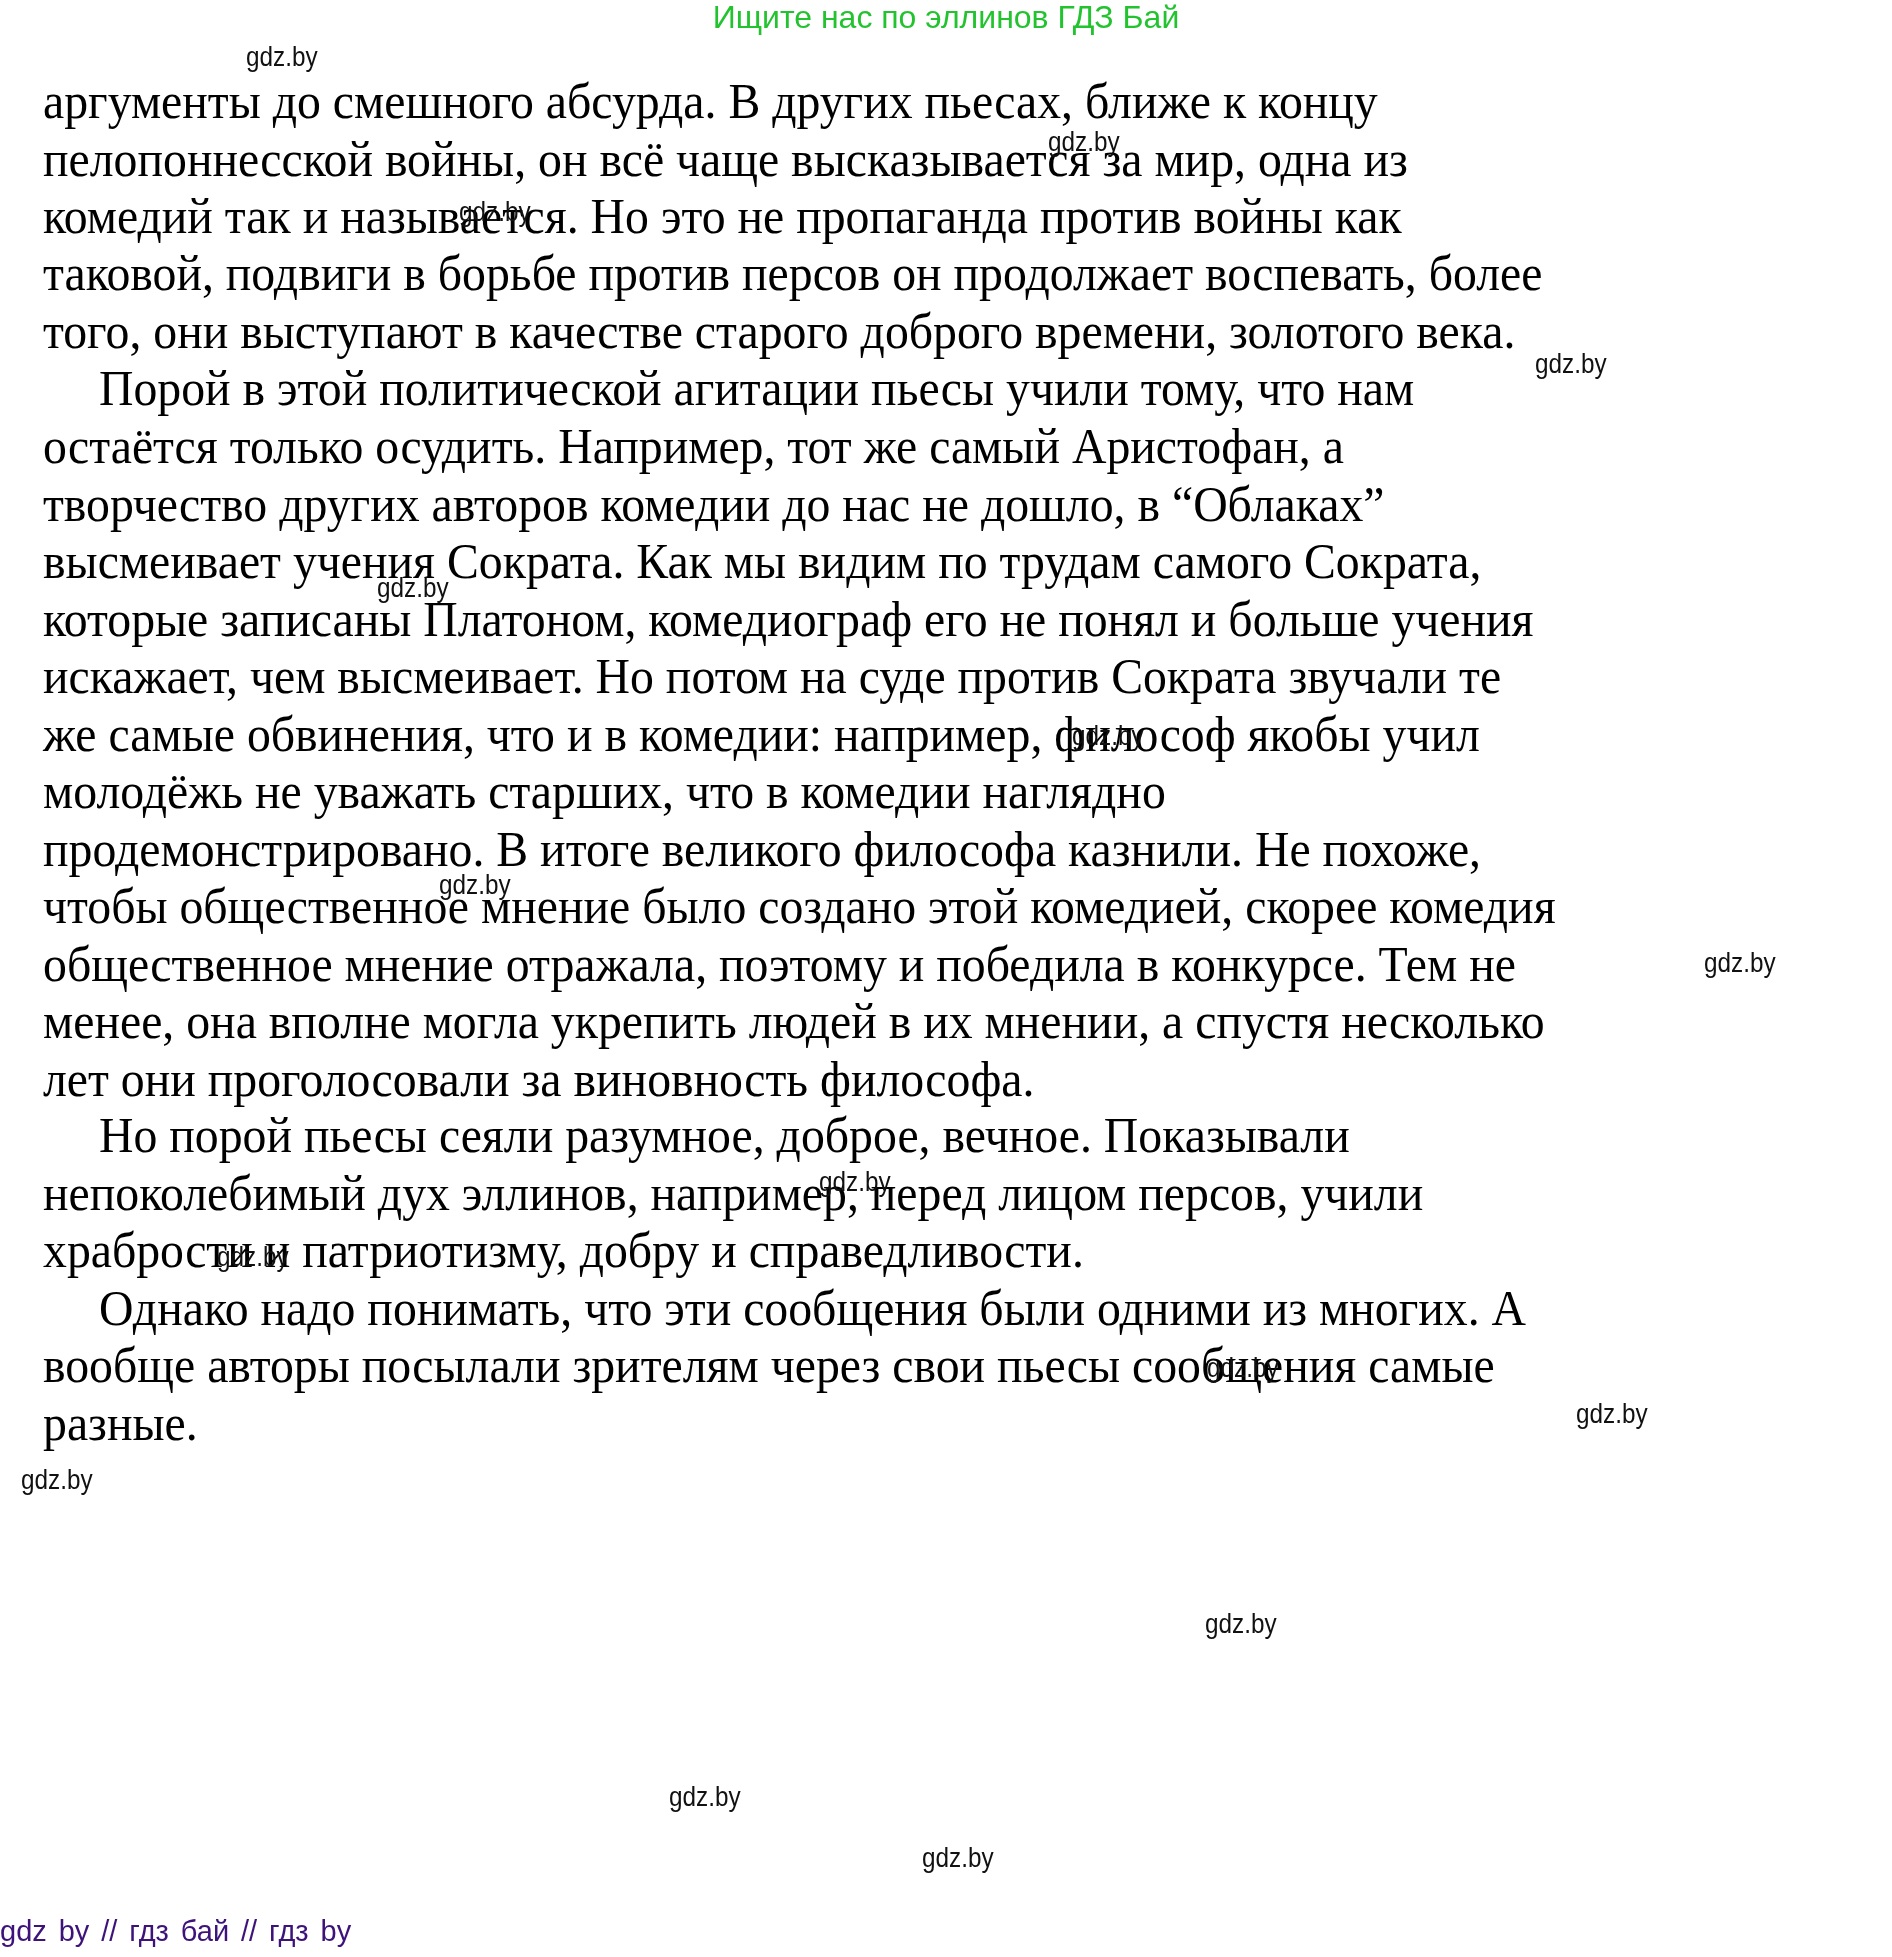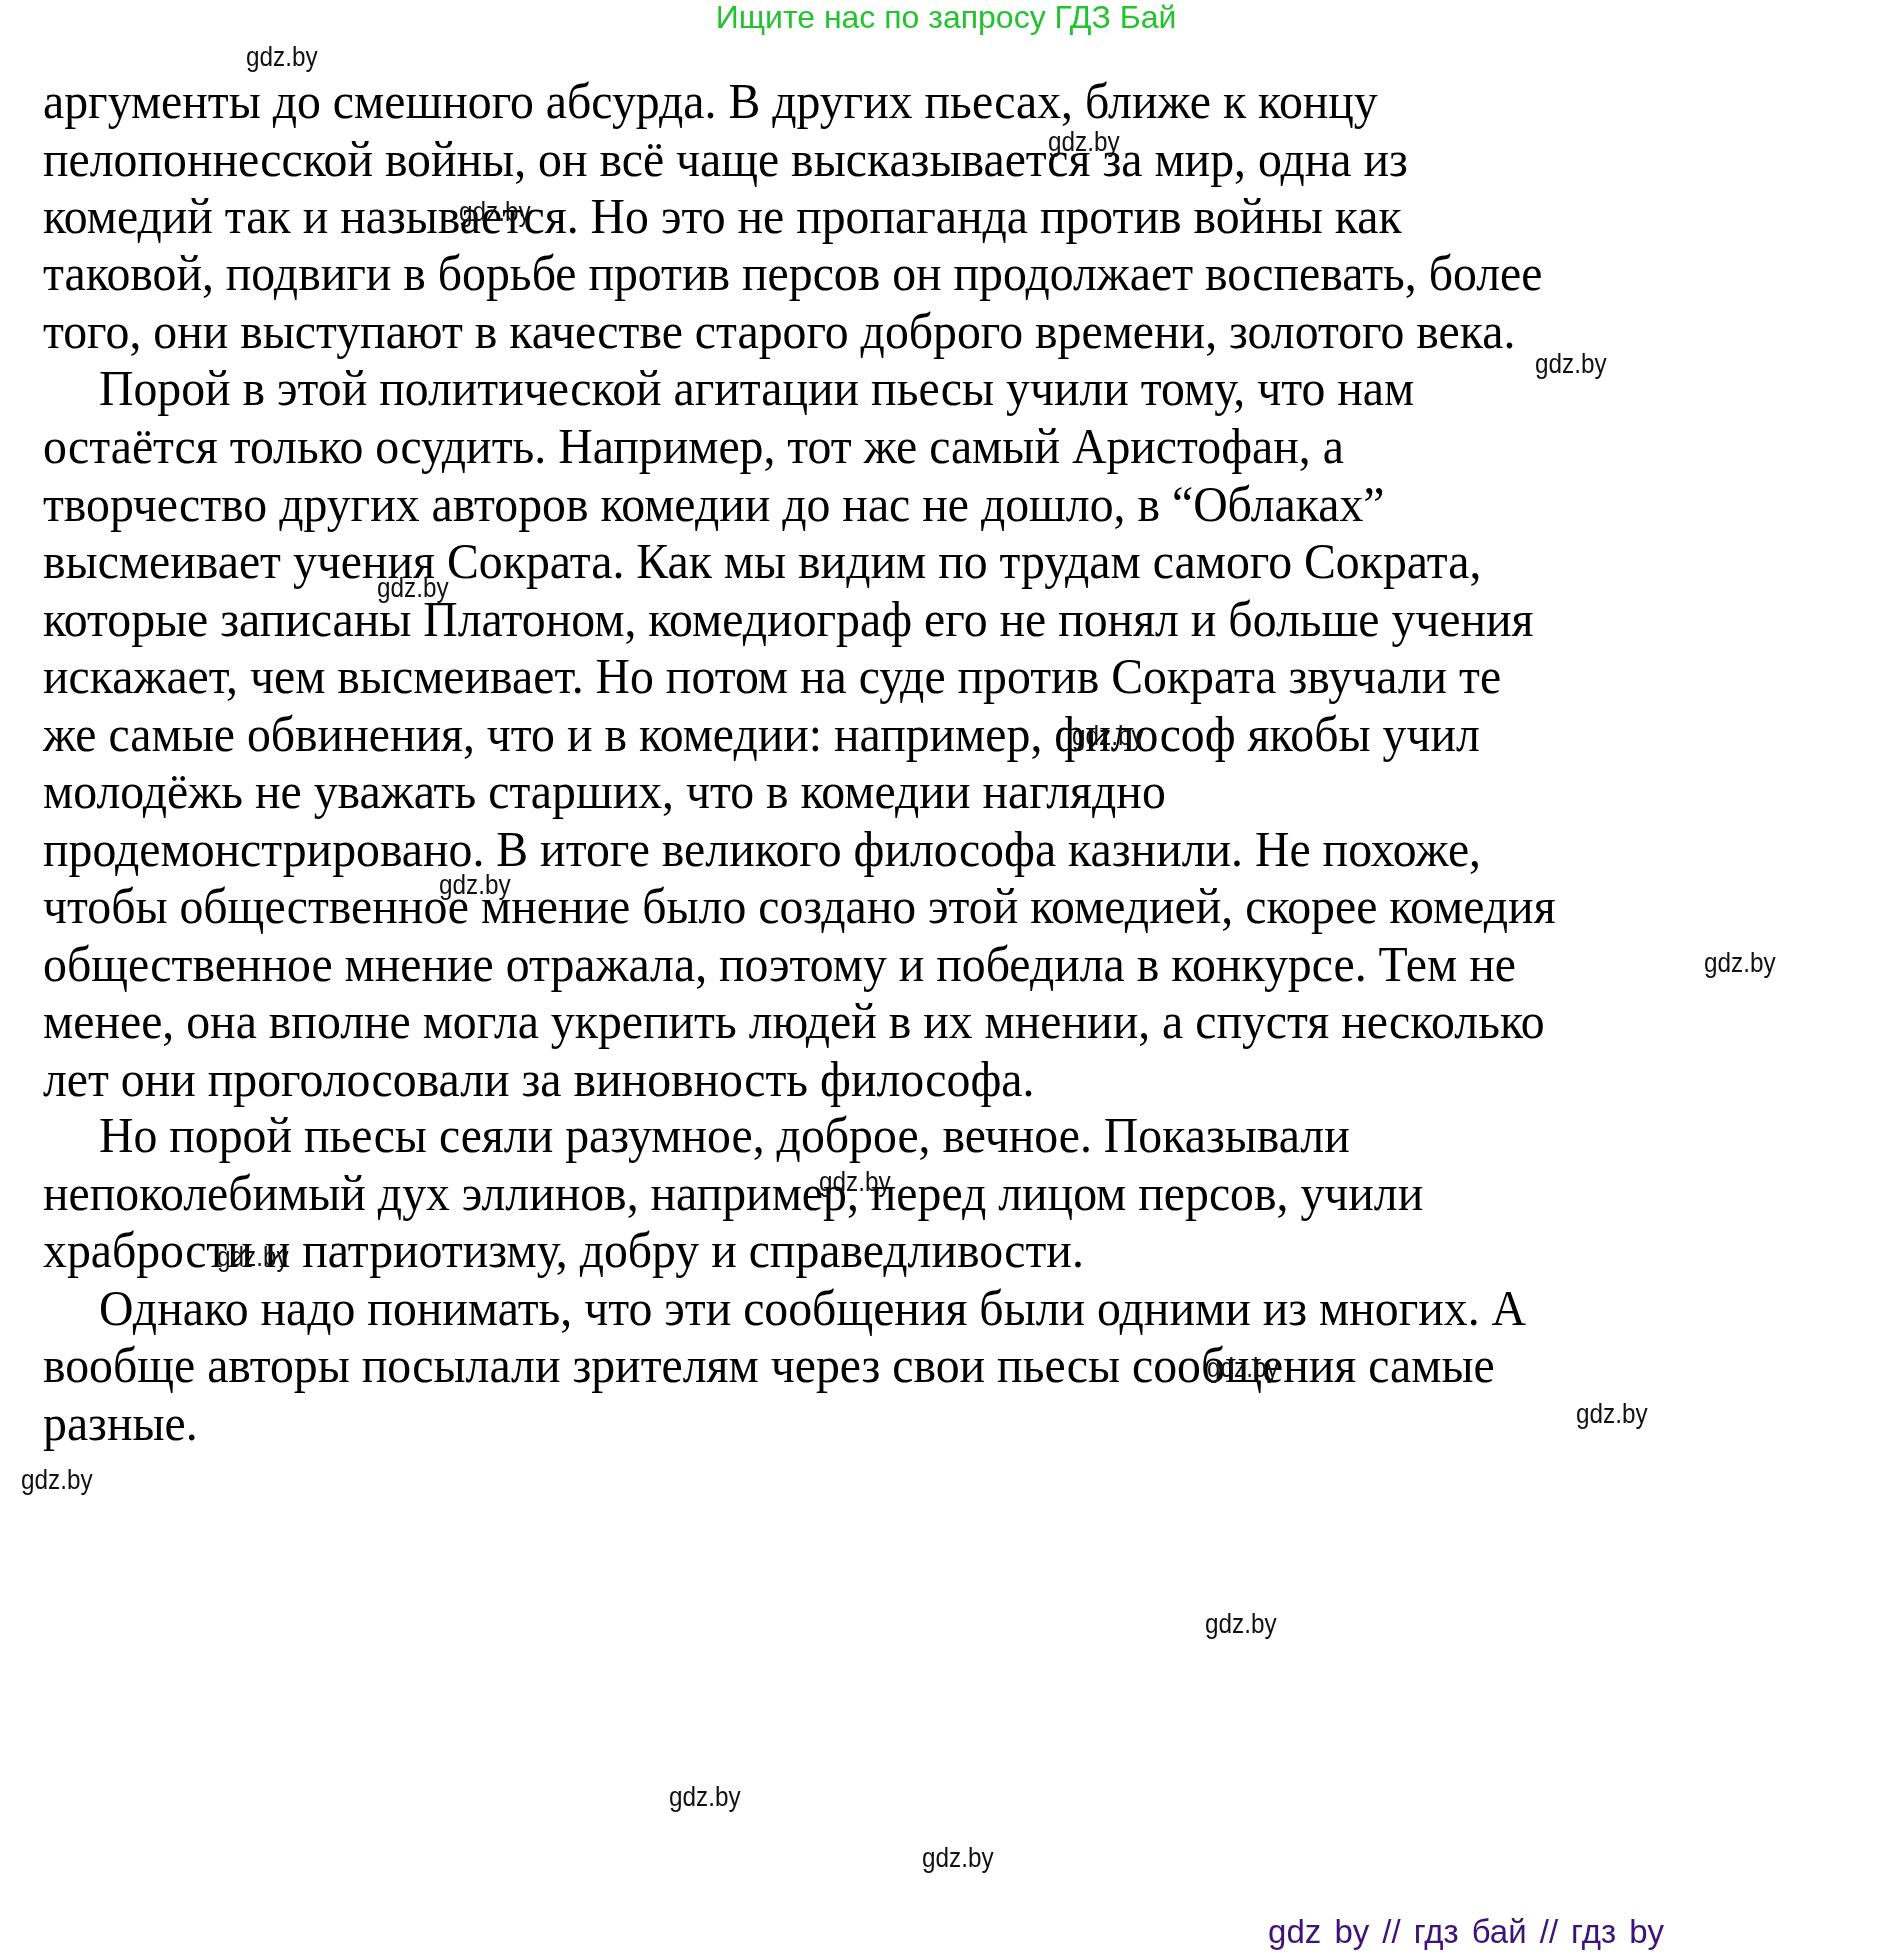--- a/index.html
+++ b/index.html
@@ -13,29 +13,29 @@
     position:absolute; left:43px; white-space:nowrap;
     font-family:"Liberation Serif", serif; font-size:50px; color:#000;
     line-height:58px; transform:scaleX(0.955); transform-origin:left center;
   }
   .line.indent { left:99px; }
   .wm {
     position:absolute; font-family:"Liberation Sans", sans-serif;
     font-size:27px; color:#111; line-height:29px; transform:scaleX(0.9); transform-origin:left center;
   }
   .footer {
-    position:absolute; top:1912px; left:0; width:1664px; text-align:right;
-    font-family:"Liberation Sans", sans-serif; font-size:33px; color:#3d137a;
+    position:absolute; top:1912px; left:0; width:1664px; text-align:left;
+    font-family:"Liberation Sans", sans-serif; font-size:29px; color:#3d137a;
     line-height:39px; word-spacing:3.9px;
   }
 </style>
 </head>
 <body>
 
-<div class="banner">Ищите нас по запросу ГДЗ Бай</div>
+<div class="banner">Ищите нас по эллинов ГДЗ Бай</div>
 
 <div>
   <div class="line" style="top:72px">аргументы до смешного абсурда. В других пьесах, ближе к концу</div>
   <div class="line" style="top:130px">пелопоннесской войны, он всё чаще высказывается за мир, одна из</div>
   <div class="line" style="top:187px">комедий так и называется. Но это не пропаганда против войны как</div>
   <div class="line" style="top:244px">таковой, подвиги в борьбе против персов он продолжает воспевать, более</div>
   <div class="line" style="top:302px">того, они выступают в качестве старого доброго времени, золотого века.</div>
   <div class="line indent" style="top:359px">Порой в этой политической агитации пьесы учили тому, что нам</div>
   <div class="line" style="top:417px">остаётся только осудить. Например, тот же самый Аристофан, а</div>
   <div class="line" style="top:475px">творчество других авторов комедии до нас не дошло, в “Облаках”</div>

